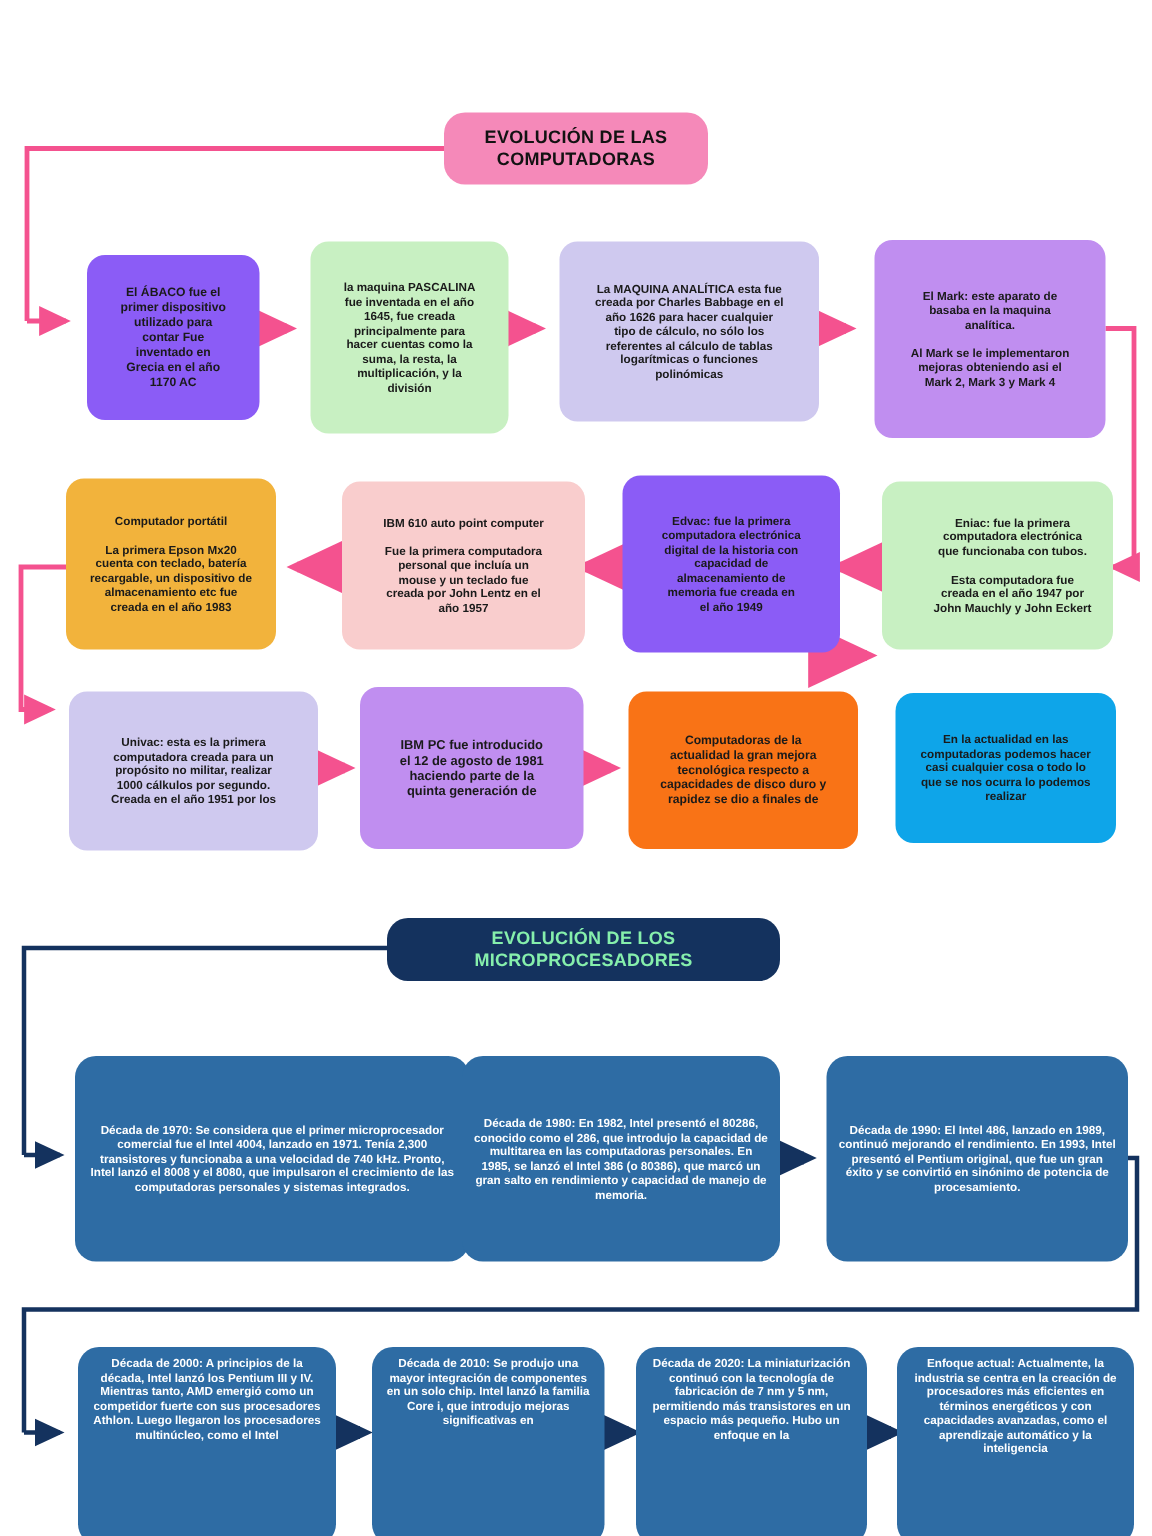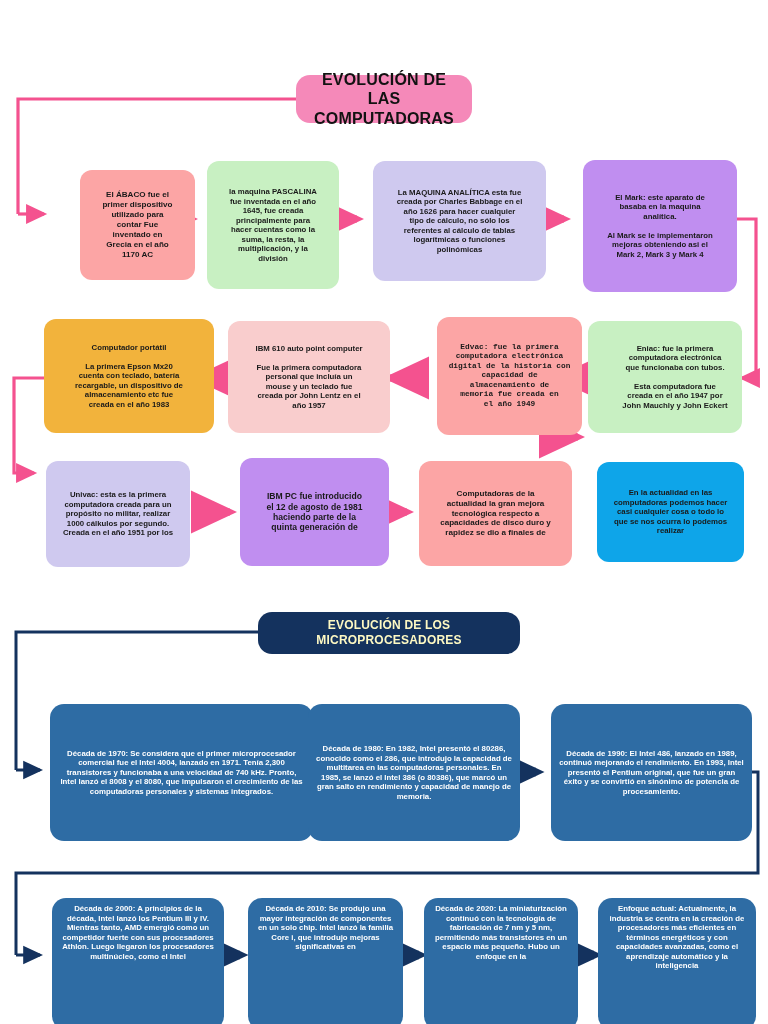--- a/index.html
+++ b/index.html
@@ -15,35 +15,35 @@
     position:absolute;box-sizing:border-box;
     display:flex;align-items:center;justify-content:center;
     text-align:center;border-radius:12px;
     padding:6px 8px;line-height:1.22;
     color:#1a1a1a;font-weight:bold;
   }
   .node .txt{width:100%;white-space:pre-line;}
 
   
   .c-pinkhdr{background:#f589b9;border-radius:14px;color:#121212;}
-  .c-yellow{background:#fca5a5;margin-left:22px;}
+  .c-yellow{background:#8b5cf6;}
   .c-green{background:#c8f0c2;}
   .c-lav{background:#cfc9ef;}
   .c-purple{background:#c08ef0;}
   .c-orange{background:#f2b33c;}
   .c-pink{background:#f9cdcd;}
   .c-salmon{background:#0ea5e9;}
-  .c-amber{background:#fca5a5;}
+  .c-amber{background:#f97316;}
 
   
-  .c-navy{background:#14325e;color:#fef9c3;border-radius:14px;}
+  .c-navy{background:#14325e;color:#86efac;border-radius:14px;}
   .c-blue{background:#2e6ca4;color:#ffffff;border-radius:14px;}
   .c-blue b,.c-navy b{color:#ffffff;}
 
-  .hdr1{font-size:16px;letter-spacing:.2px;}
+  .hdr1{font-size:12px;letter-spacing:.2px;}
   .hdr2{font-size:12px;letter-spacing:.2px;}
   .t9{font-size:8.6px;}
   .t85{font-size:8.1px;}
   .t8{font-size:7.8px;}
 </style>
 </head>
 <body>
 
 <div id="canvas">
 
@@ -162,51 +162,51 @@
   <div class="node c-green t8" style="left:588px;top:321px;width:154px;height:112px;padding-left:28px;">
     <span class="txt">Eniac: fue la primera
 computadora electrónica
 que funcionaba con tubos.
 
 Esta computadora fue
 creada en el año 1947 por
 John Mauchly y John Eckert</span>
   </div>
 
-  <div class="node c-yellow t8" style="left:415px;top:317px;width:145px;height:118px;font-family:Liberation Mono, monospace;">
+  <div class="node c-yellow t8" style="left:415px;top:317px;width:145px;height:118px;">
     <span class="txt">Edvac: fue la primera
 computadora electrónica
 digital de la historia con
 capacidad de
 almacenamiento de
 memoria fue creada en
 el año 1949</span>
   </div>
 
   <div class="node c-pink t8" style="left:228px;top:321px;width:162px;height:112px;">
     <span class="txt">IBM 610 auto point computer
 
 Fue la primera computadora
 personal que incluía un
 mouse y un teclado fue
 creada por John Lentz en el
 año 1957</span>
   </div>
 
-  <div class="node c-orange t8" style="left:44px;top:319px;width:170px;height:114px;">
+  <div class="node c-orange t8" style="left:44px;top:319px;width:140px;height:114px;">
     <span class="txt">Computador portátil
 
 La primera Epson Mx20
 cuenta con teclado, batería
 recargable, un dispositivo de
 almacenamiento etc fue
 creada en el año 1983</span>
   </div>
 
-  <div class="node c-lav t8" style="left:46px;top:461px;width:144px;height:106px;">
+  <div class="node c-lav t8" style="left:46px;top:461px;width:166px;height:106px;">
     <span class="txt">Univac: esta es la primera
 computadora creada para un
 propósito no militar, realizar
 1000 cálkulos por segundo.
 Creada en el año 1951 por los</span>
   </div>
 
   <div class="node c-purple t9" style="left:240px;top:458px;width:149px;height:108px;">
     <span class="txt">IBM PC fue introducido
 el 12 de agosto de 1981

